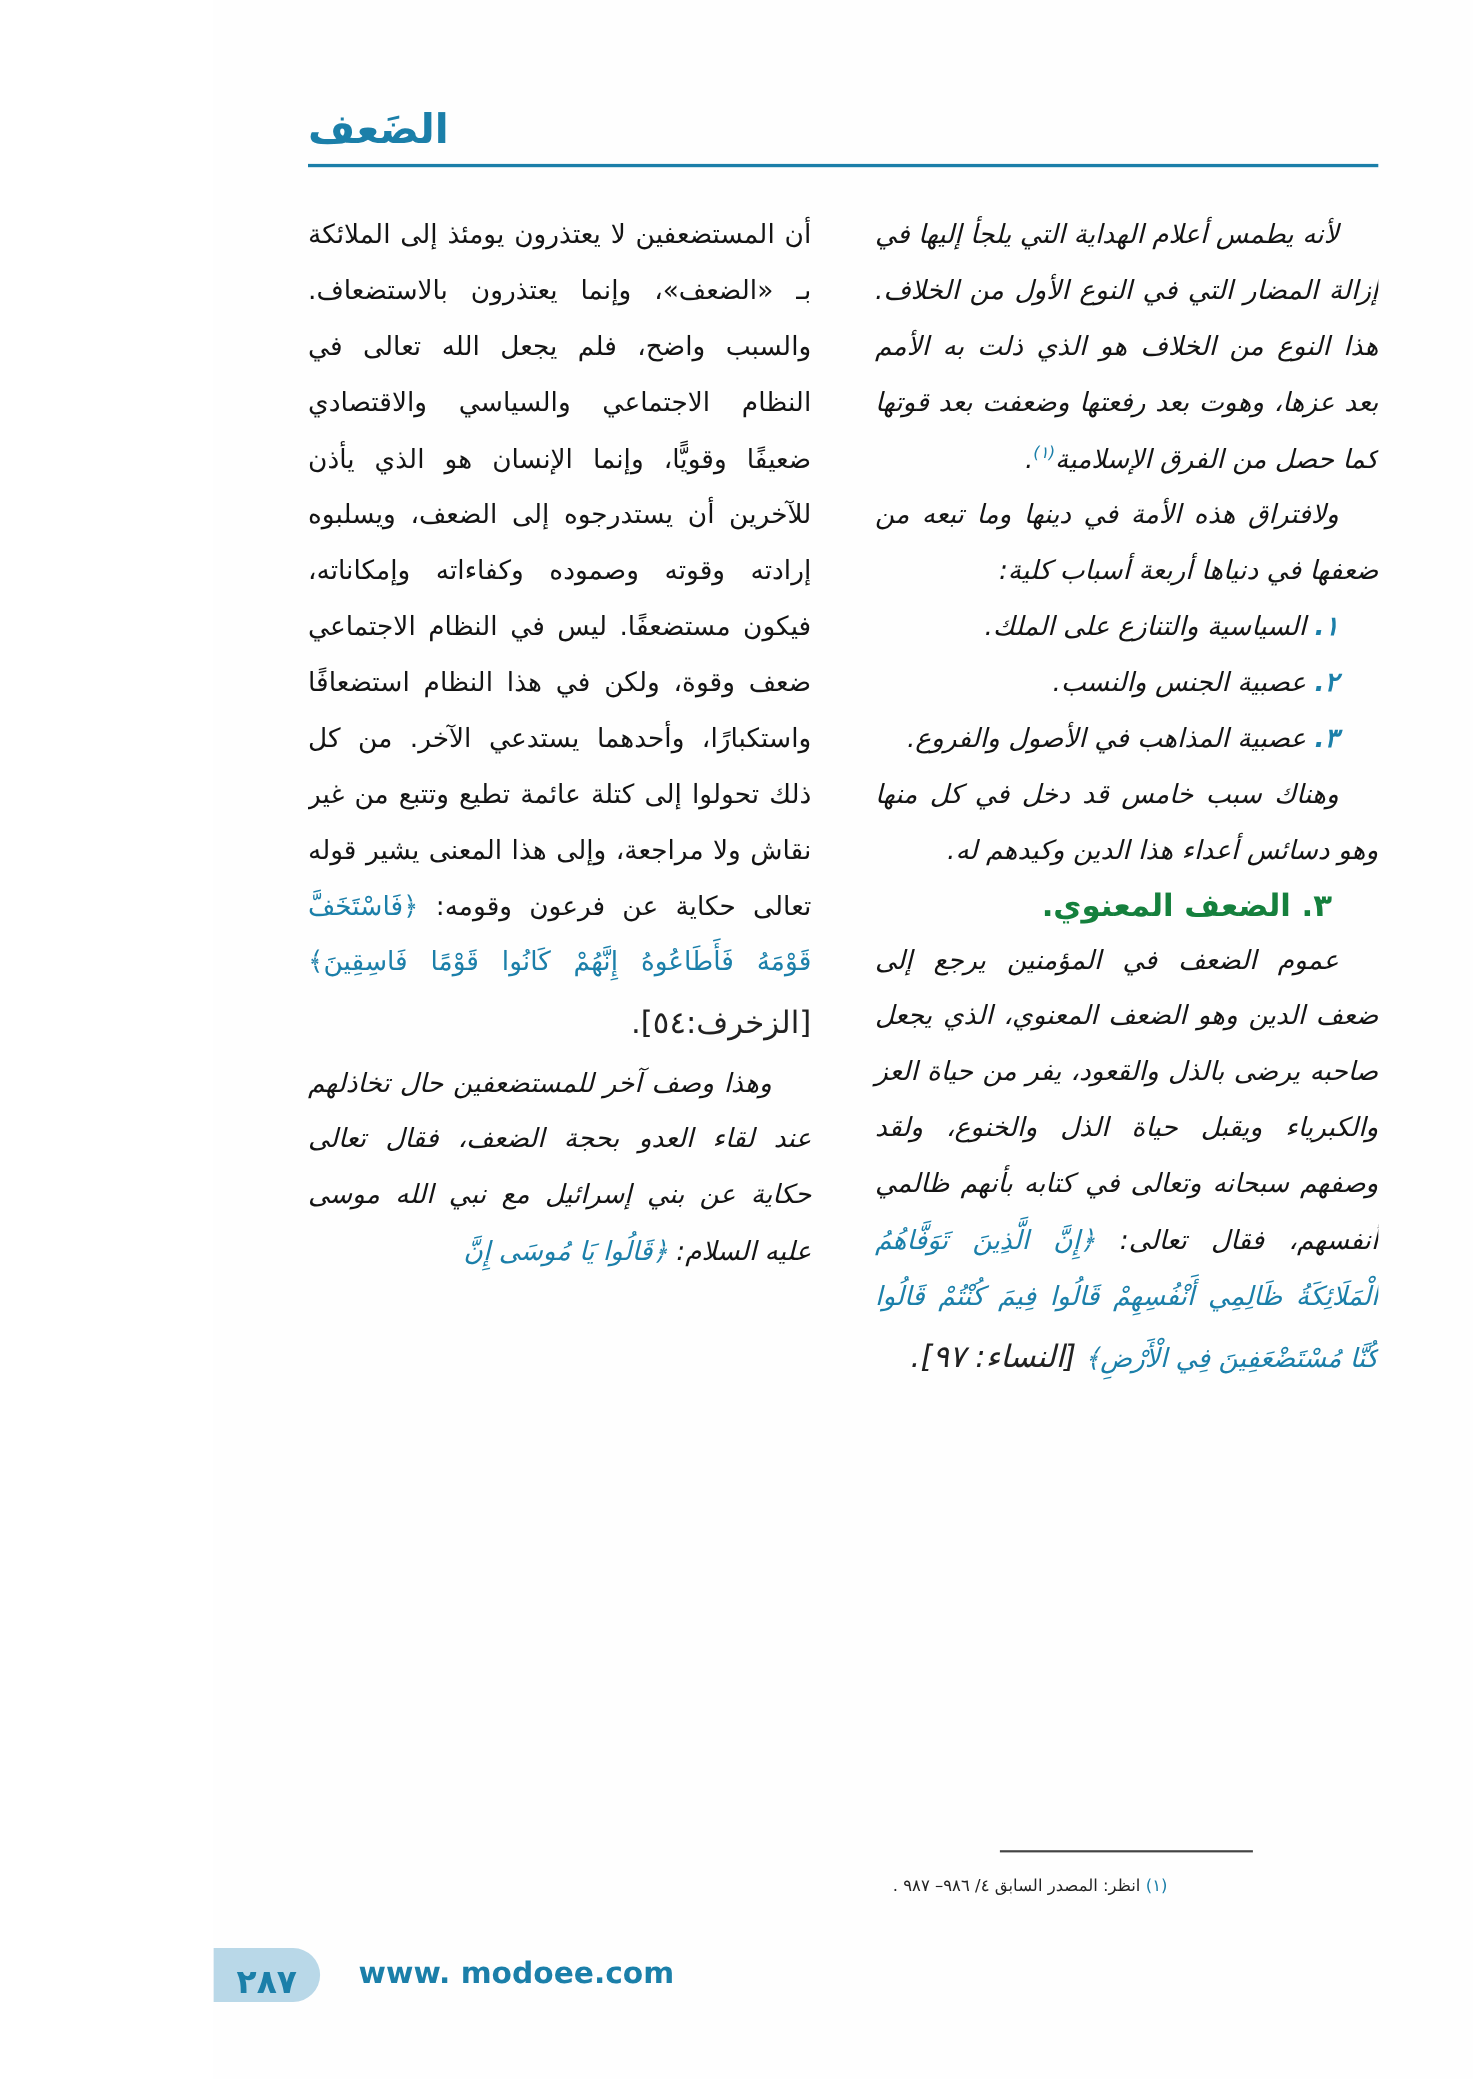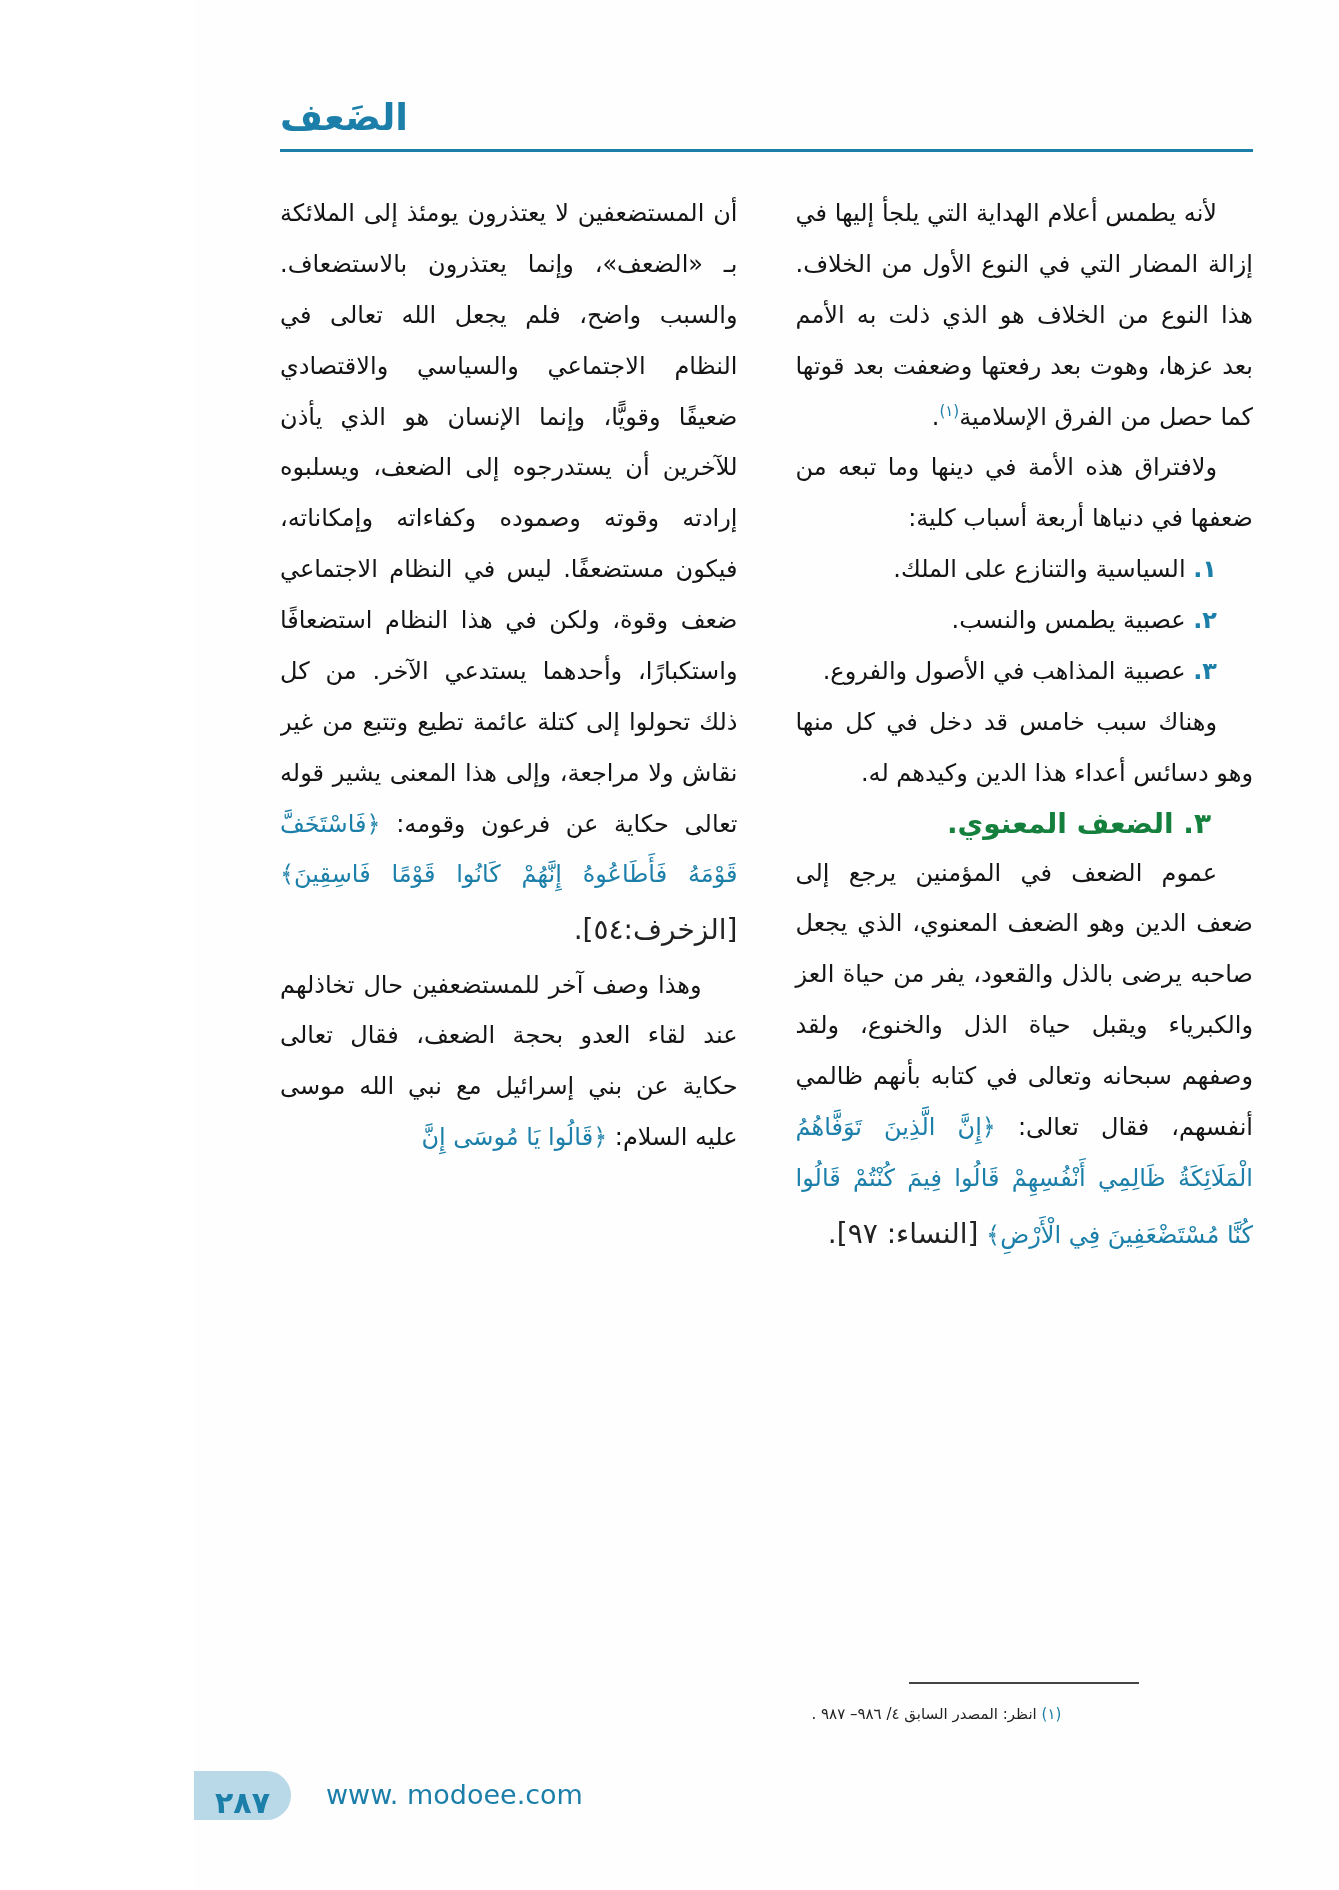--- a/index.html
+++ b/index.html
@@ -28,21 +28,21 @@
     color:var(--accent);
   }
   .header-rule { height:0; border-top:3px solid var(--accent); margin-top:10px; }
 
   
   .columns { display:flex; gap:58px; margin-top:36px; height:1556px; overflow:hidden; }
   .col { flex:1 1 0; text-align:justify; }
   .col-right { display:flex; flex-direction:column; }
 
   p.body-par { margin:0; font-size:24px; line-height:2.12; color:var(--ink); }
-  .indent { text-indent:36px; }
+  .indent { text-indent:36px;font-style:italic; }
   .num { color:var(--accent); font-weight:bold; }
 
   .section-heading {
     margin:8px 0; font-size:28px; font-weight:bold; color:#15803d;
     text-indent:42px; text-align:right;
   }
 
   .quran { color:var(--accent); }
   .verse-ref { font-size:28px; color:#222;margin-left:24px; }
   .fn-marker { color:var(--accent); font-size:15px; vertical-align:super; line-height:1; }
@@ -60,21 +60,21 @@
   .page-tab {
     position:absolute; left:0; bottom:70px;
     width:97px; height:49px;
     background:var(--accent-light);
     border-radius:0 26px 26px 0;
     display:flex; align-items:flex-end; justify-content:center;
   }
   .page-number { color:var(--accent); font-size:30px; font-weight:bold; }
   .website {
     position:absolute; left:132px; bottom:80px;
-    color:var(--accent); font-size:27px; font-weight:normal;
+    color:var(--accent); font-size:27px; font-weight:bold;
     direction:ltr;
   }
 </style>
 </head>
 <body>
 
 <div class="page">
   <div class="content">
 
     <div class="header">
@@ -83,21 +83,21 @@
     </div>
 
     <div class="columns">
 
       <div class="col col-right">
         <p class="body-par indent"><span>لأنه يطمس أعلام الهداية التي يلجأ إليها في إزالة المضار التي في النوع الأول من الخلاف. هذا النوع من الخلاف هو الذي ذلت به الأمم بعد عزها، وهوت بعد رفعتها وضعفت بعد قوتها كما حصل من الفرق الإسلامية</span><sup class="fn-marker">(١)</sup><span>.</span></p>
 
         <p class="body-par indent">ولافتراق هذه الأمة في دينها وما تبعه من ضعفها في دنياها أربعة أسباب كلية:</p>
 
         <p class="body-par indent"><span class="num">١.</span> <span>السياسية والتنازع على الملك.</span></p>
-        <p class="body-par indent"><span class="num">٢.</span> <span>عصبية يطمس والنسب.</span></p>
+        <p class="body-par indent"><span class="num">٢.</span> <span>عصبية الجنس والنسب.</span></p>
         <p class="body-par indent"><span class="num">٣.</span> <span>عصبية المذاهب في الأصول والفروع.</span></p>
 
         <p class="body-par indent">وهناك سبب خامس قد دخل في كل منها وهو دسائس أعداء هذا الدين وكيدهم له.</p>
 
         <h2 class="section-heading">٣. الضعف المعنوي.</h2>
 
         <p class="body-par indent"><span>عموم الضعف في المؤمنين يرجع إلى ضعف الدين وهو الضعف المعنوي، الذي يجعل صاحبه يرضى بالذل والقعود، يفر من حياة العز والكبرياء ويقبل حياة الذل والخنوع، ولقد وصفهم سبحانه وتعالى في كتابه بأنهم ظالمي أنفسهم، فقال تعالى:</span> <span class="quran">﴿إِنَّ الَّذِينَ تَوَفَّاهُمُ الْمَلَائِكَةُ ظَالِمِي أَنْفُسِهِمْ قَالُوا فِيمَ كُنْتُمْ قَالُوا كُنَّا مُسْتَضْعَفِينَ فِي الْأَرْضِ﴾</span> <span class="verse-ref">[النساء: ٩٧].</span></p>
 
 
         <div class="footnote">

